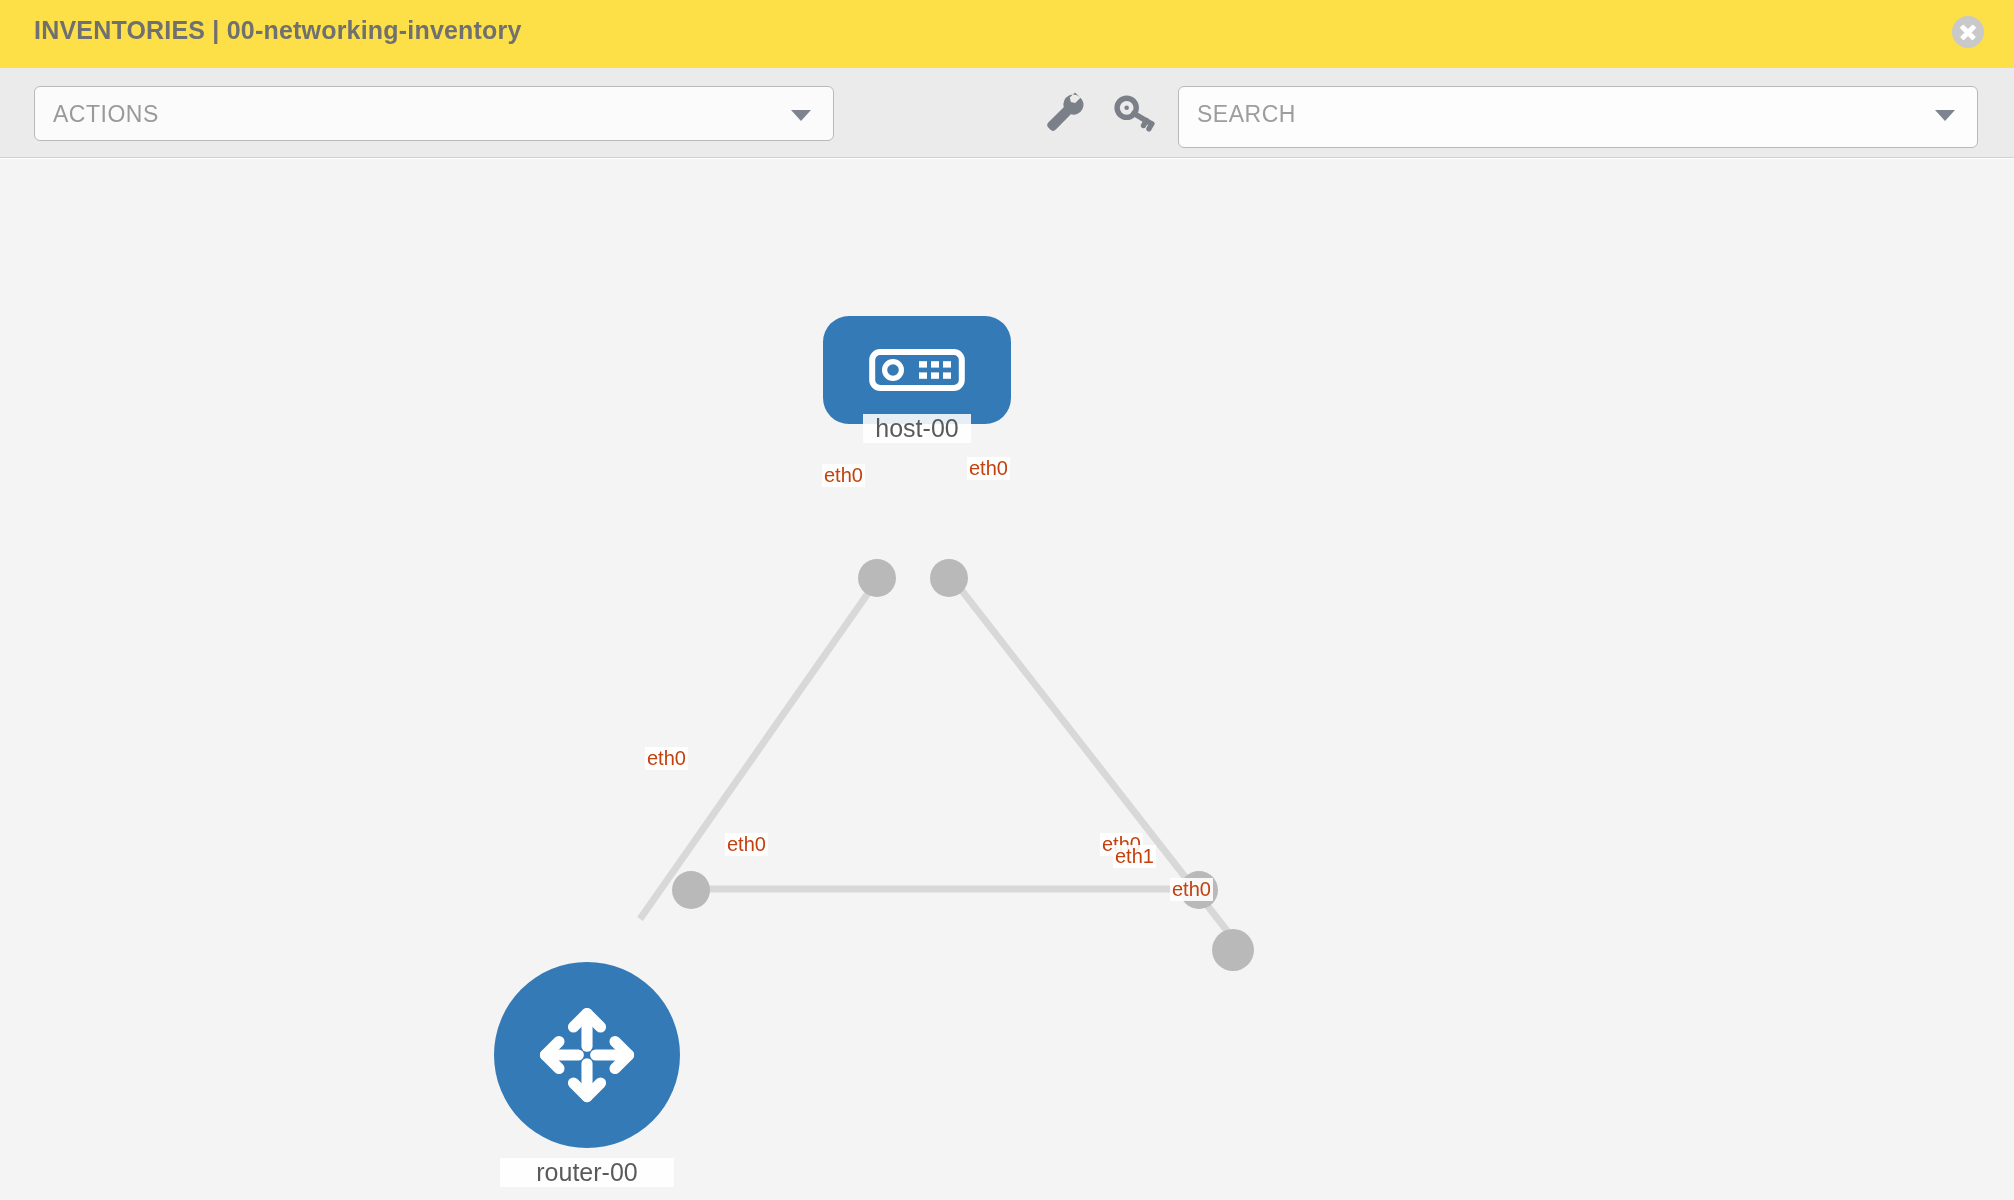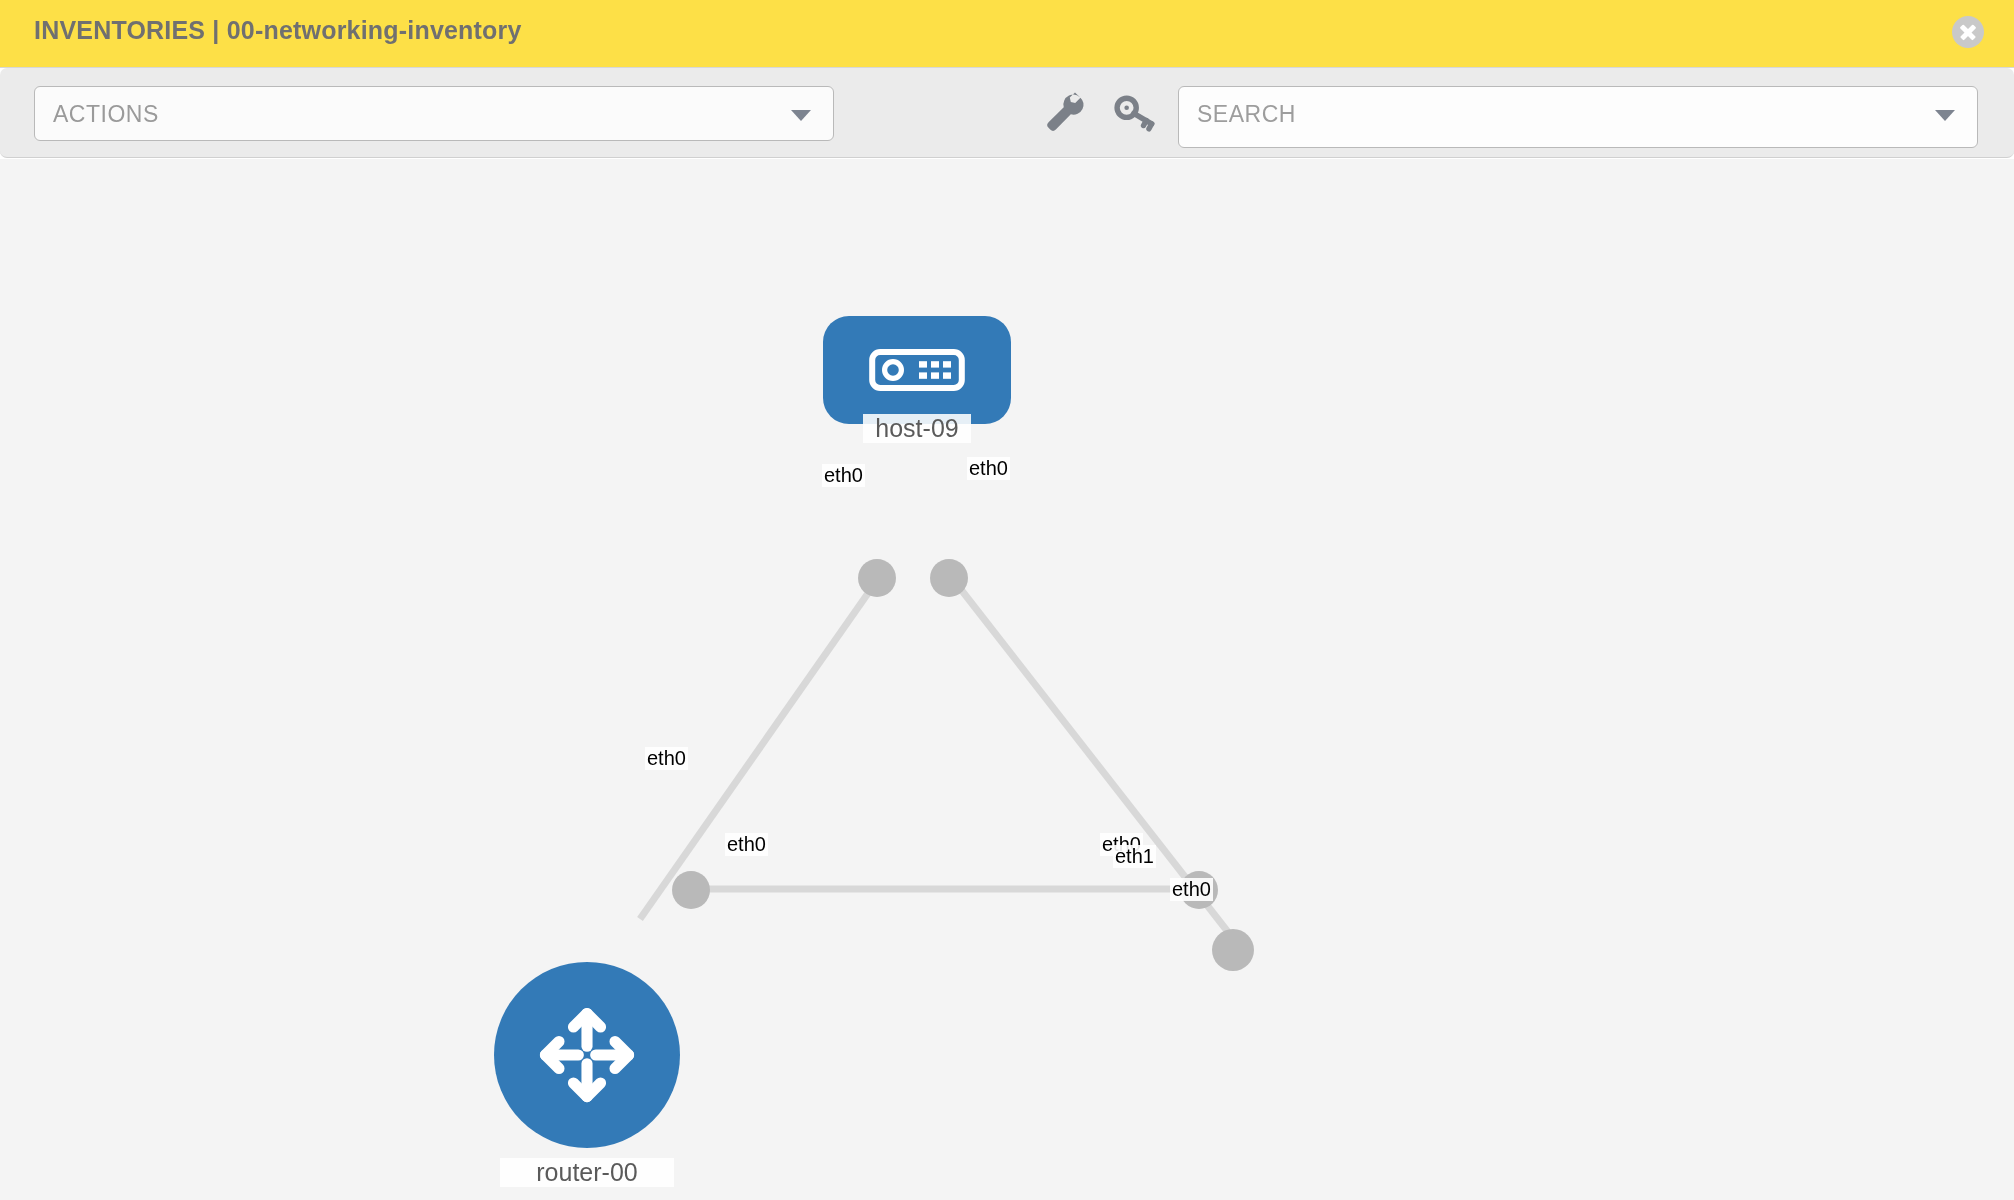--- a/index.html
+++ b/index.html
@@ -35,21 +35,20 @@
   }
   .close-btn .x1 { transform: rotate(45deg); }
   .close-btn .x2 { transform: rotate(-45deg); }
 
   
   .toolbar {
     position: absolute; top: 68px; left: 0;
     width: 2014px; height: 90px;
     background: #ebebeb;
     border-bottom: 1px solid #d0d0d0;
-    border-radius: 7px;
   }
   .actions-select {
     position: absolute; left: 34px; top: 18px;
     width: 800px; height: 55px;
     background: #fbfbfb;
     border: 1px solid #b9b9b9;
     border-radius: 6px;
   }
   .actions-select .label {
     position: absolute; left: 18px; top: 14px;
@@ -106,21 +105,21 @@
     padding: 0 3px;
     text-align: center;
   }
   .port {
     position: absolute;
     background: #b9b9b9;
     border-radius: 50%;
   }
   .edge-label {
     position: absolute;
-    font-size: 20px; color: #000000;
+    font-size: 20px; color: #c2410c;
     background: rgba(255,255,255,0.9);
     white-space: nowrap; padding: 0 2px;
   }
 
   
   .zoom-panel {
     position: absolute; left: 1621px; top: 1080px;
     width: 393px; height: 120px;
     background: #ffffff;
     border: 1px solid #cccccc;
@@ -210,21 +209,21 @@
           <rect x="1.6" y="3" width="44.8" height="18" rx="4" ry="4" fill="none" stroke="#ffffff" stroke-width="3"></rect>
           <circle cx="12" cy="12" r="4.2" fill="none" stroke="#ffffff" stroke-width="2.6"></circle>
           <rect x="25" y="7.6" width="4" height="3.2" fill="#ffffff"></rect>
           <rect x="31" y="7.6" width="4" height="3.2" fill="#ffffff"></rect>
           <rect x="37" y="7.6" width="4" height="3.2" fill="#ffffff"></rect>
           <rect x="25" y="13.2" width="4" height="3.2" fill="#ffffff"></rect>
           <rect x="31" y="13.2" width="4" height="3.2" fill="#ffffff"></rect>
           <rect x="37" y="13.2" width="4" height="3.2" fill="#ffffff"></rect>
         </svg>
       </div>
-      <div class="node-label" style="left:40px; top:98px; width:108px;">host-09</div>
+      <div class="node-label" style="left:40px; top:98px; width:108px;">host-00</div>
     </div>
 
     <div class="node" style="left:494px; top:803px; width:186px; height:186px;">
       <div class="node-shape" style="width:186px; height:186px; border-radius:50%;">
         <svg width="116" height="116" viewBox="0 0 24 24">
           <g fill="none" stroke="#ffffff" stroke-width="2.3" stroke-linecap="round" stroke-linejoin="round">
             <path d="M12 3.4 V10.2"></path>
               <path d="M9.2 6.2 L12 3.4 L14.8 6.2"></path>
             <path d="M12 20.6 V13.8"></path>
               <path d="M9.2 17.8 L12 20.6 L14.8 17.8"></path>

